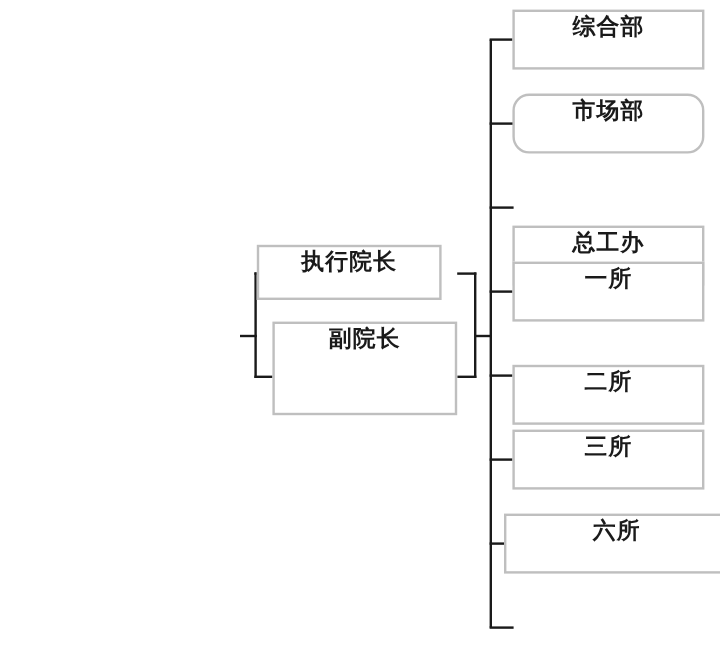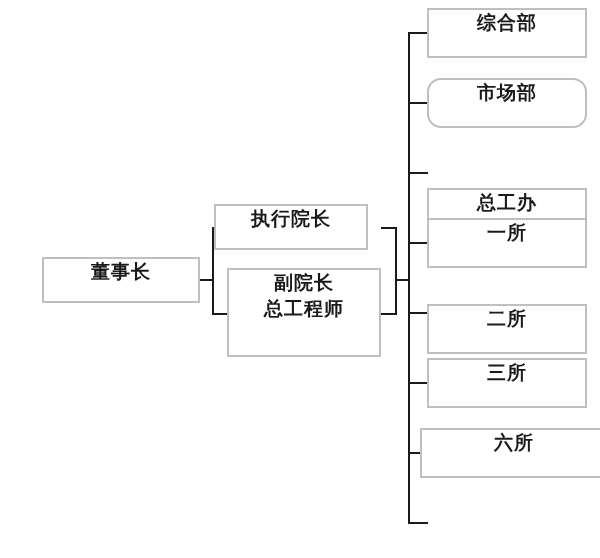--- a/index.html
+++ b/index.html
@@ -48,36 +48,32 @@
   }
   .connector.v {
     width: 2px;
   }
 </style>
 </head>
 <body>
 
 <div id="chart-canvas">
 
-  <div class="node-box" style="left:42px; top:257px; width:158px; height:46px;">
-    <span class="node-line">董事长</span>
-  </div>
 
   <div class="connector h" style="left:200px; top:279px; width:14px;"></div>
   <div class="connector v" style="left:212px; top:227px; height:88px;"></div>
   <div class="connector h" style="left:212px; top:227px; width:16px;"></div>
   <div class="connector h" style="left:212px; top:313px; width:16px;"></div>
 
   <div class="node-box" style="left:214px; top:204px; width:154px; height:46px;">
     <span class="node-line">执行院长</span>
   </div>
 
-  <div class="node-box" style="left:227px; top:268px; width:154px; height:89px;">
+  <div class="node-box" style="left:227px; top:268px; width:154px; height:78px;">
     <span class="node-line">副院长</span>
-    <span class="node-line">总工程师</span>
   </div>
 
   <div class="connector h" style="left:381px; top:227px; width:16px;"></div>
   <div class="connector h" style="left:381px; top:313px; width:16px;"></div>
   <div class="connector v" style="left:395px; top:227px; height:88px;"></div>
   <div class="connector h" style="left:395px; top:279px; width:15px;"></div>
 
   <div class="connector v" style="left:408px; top:33px; height:490px;"></div>
 
   <div class="connector h" style="left:408px; top:32px; width:20px;"></div>

